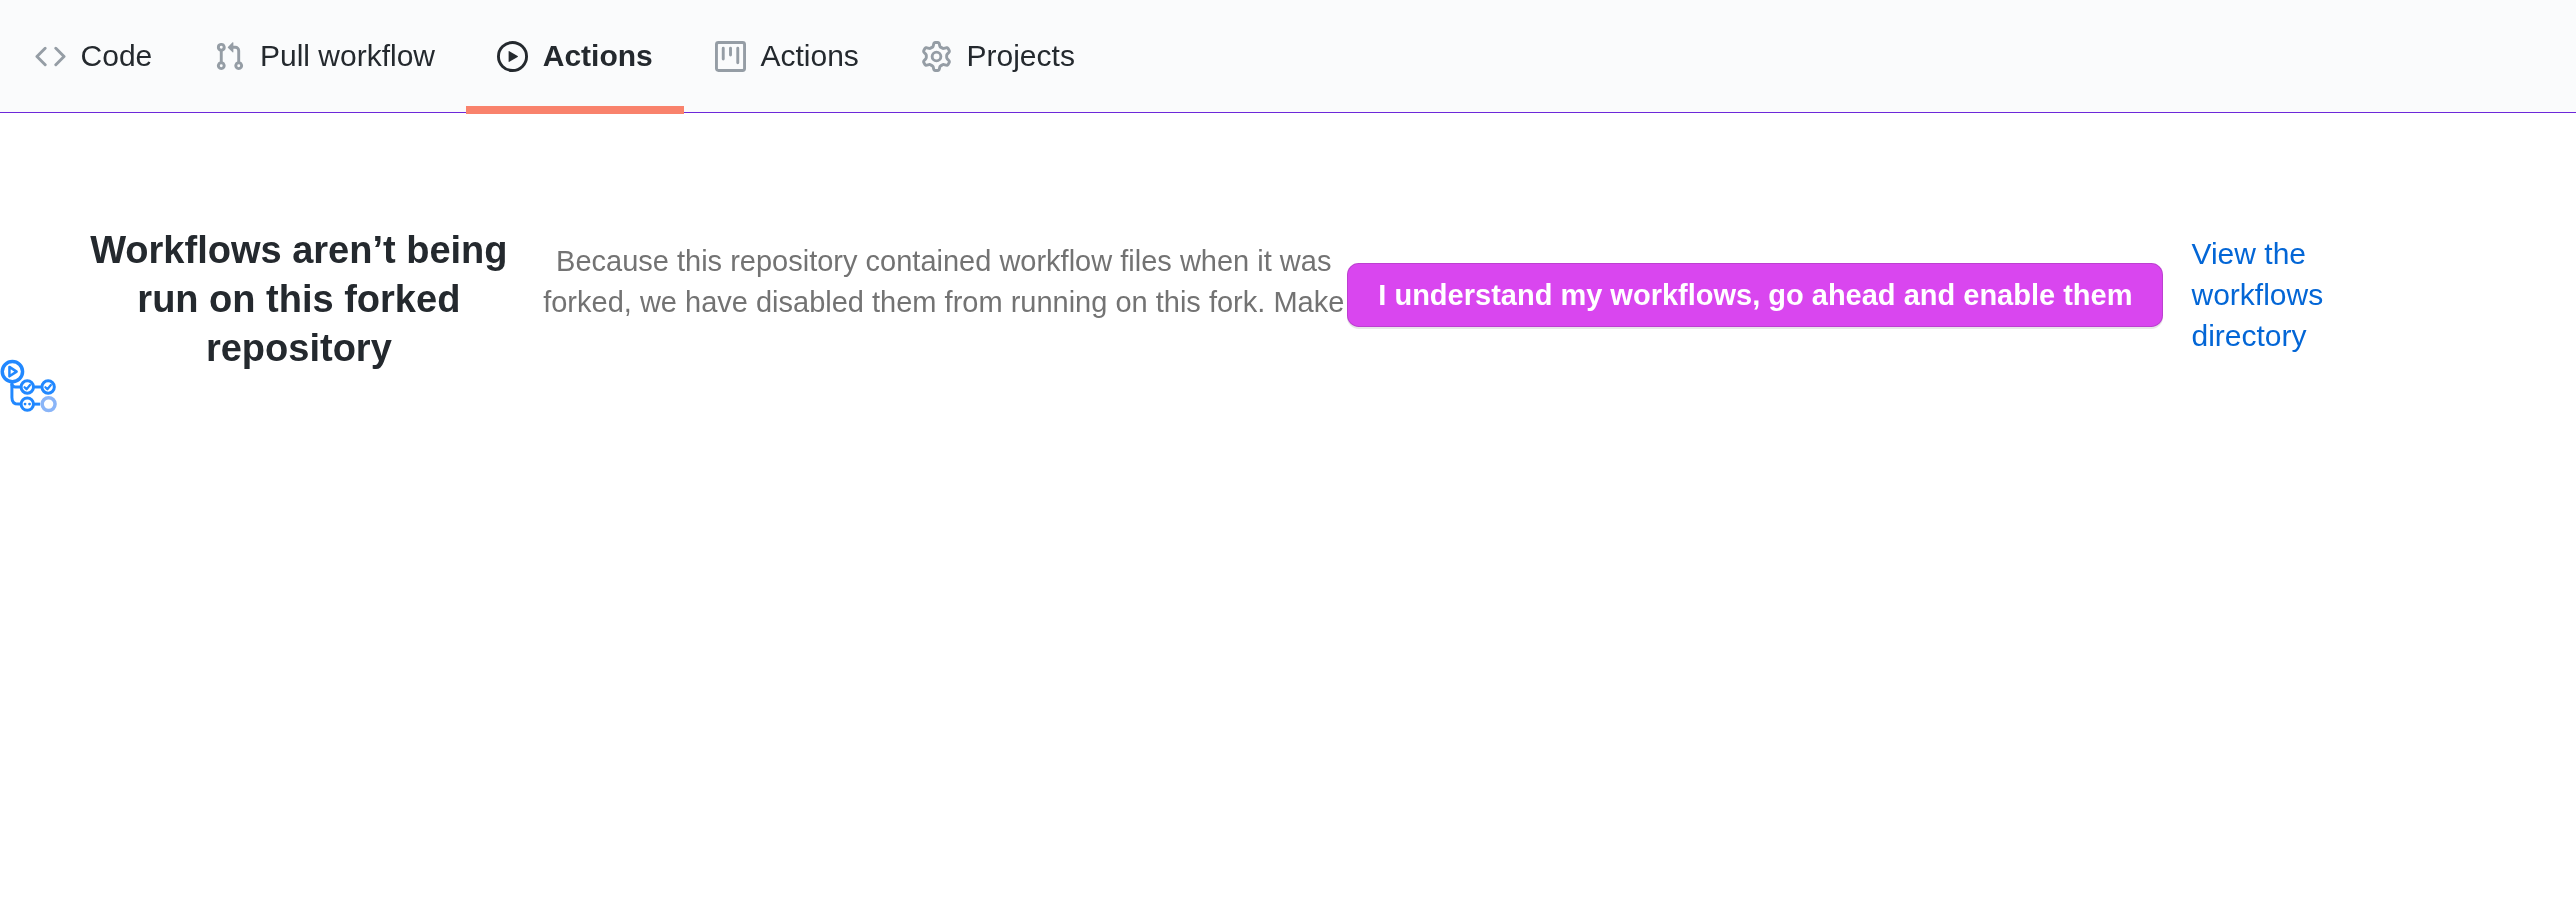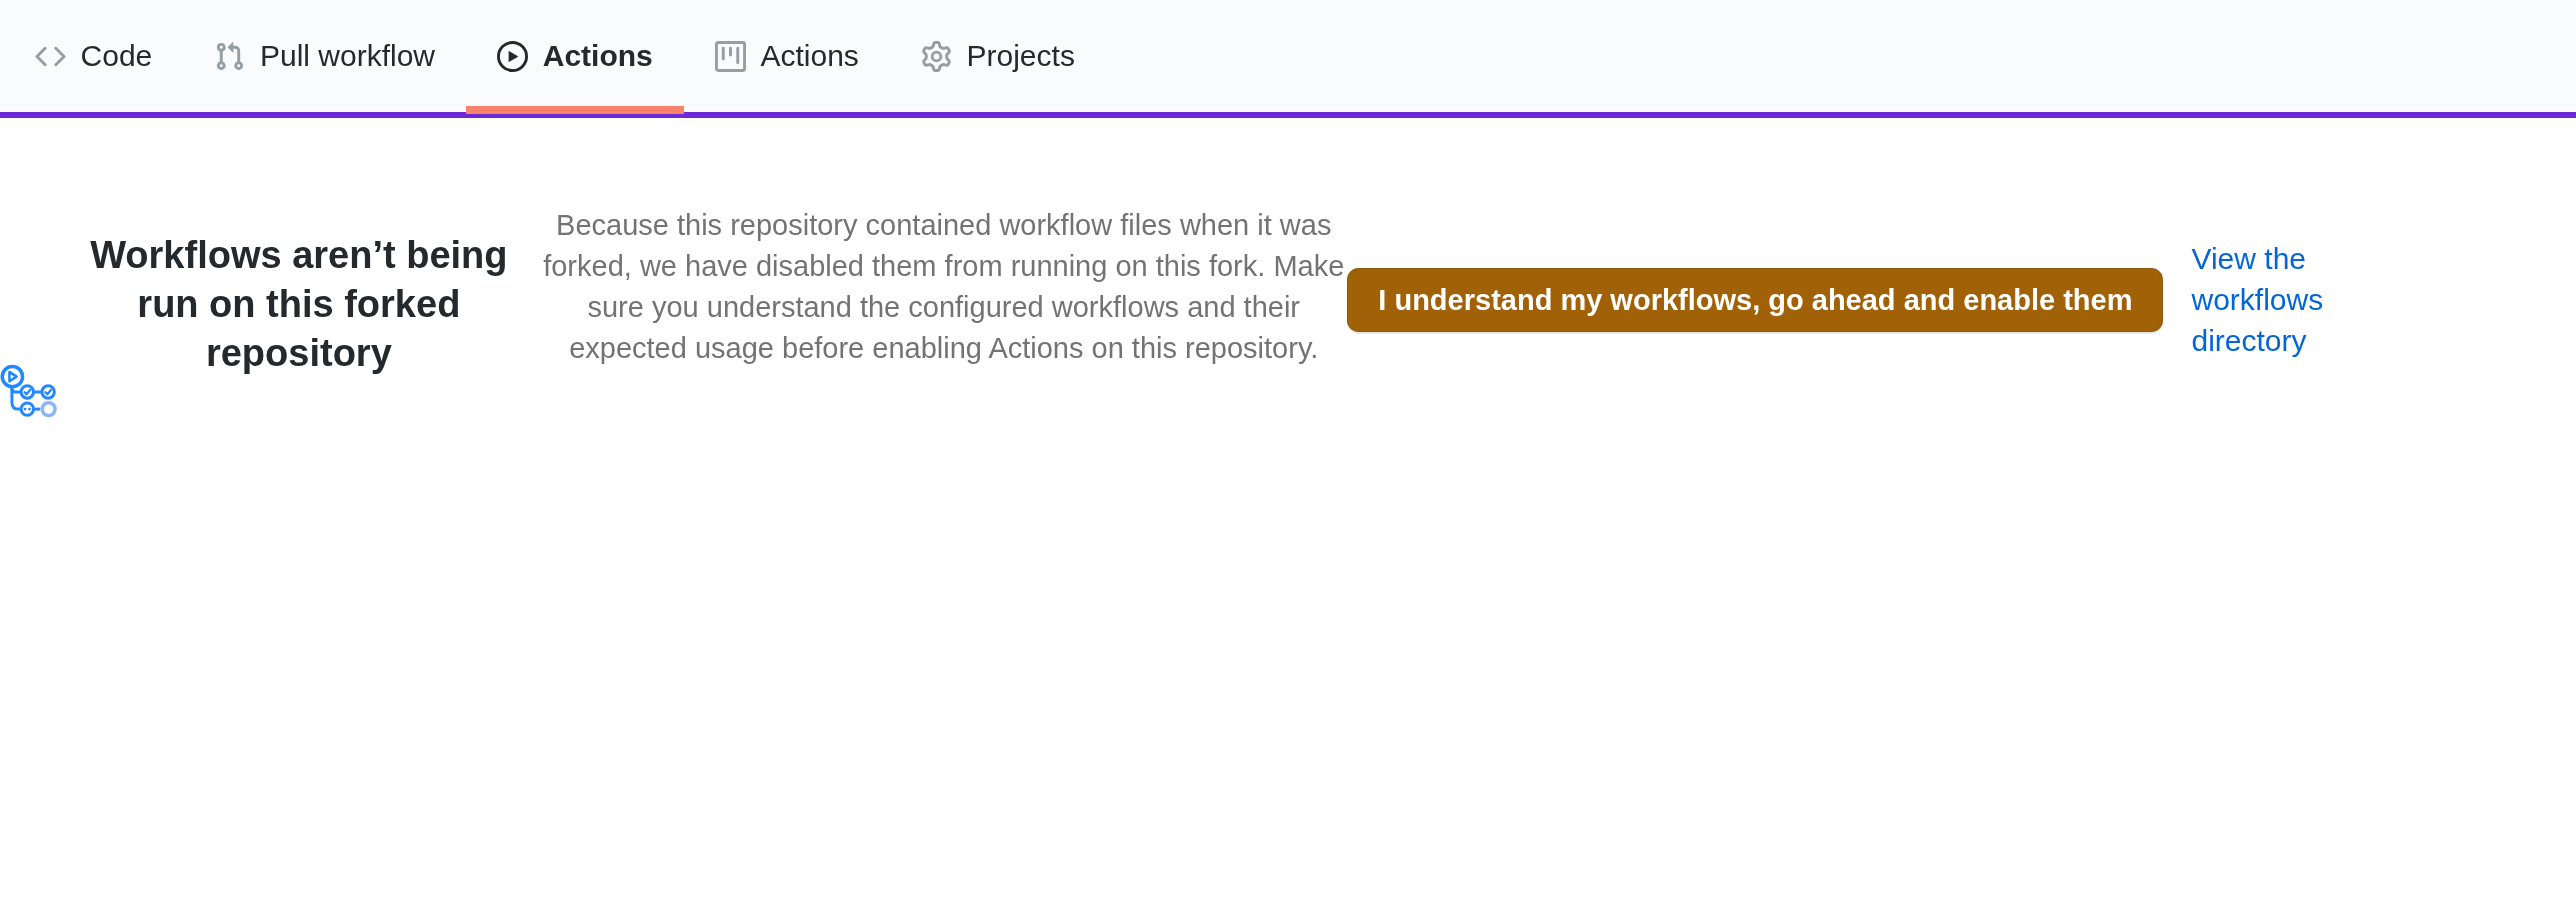--- a/index.html
+++ b/index.html
@@ -9,21 +9,21 @@
     background: #ffffff;
     font-family: "Liberation Sans", sans-serif;
     color: #24292e;
     overflow: hidden;
   }
 
   
   .repo-nav {
     height: 112px;
     background: #fafbfc;
-    border-bottom: 6px solid #6d28d9;
+    border-bottom: 1px solid #6d28d9;
     display: flex;
     align-items: stretch;
     padding-left: 3.9px;
   }
   .tab {
     position: relative;
     display: flex;
     align-items: center;
     padding: 0 31px;
     font-size: 30px;
@@ -66,21 +66,21 @@
     line-height: 41px;
     color: #737373;
     text-align: center;
   }
   .enable-btn {
     margin-top: 39px;
     height: 62px;
     padding: 0 30px;
     display: inline-flex;
     align-items: center;
-    background: #a16207;
+    background: #d946ef;
     color: #ffffff;
     font-family: inherit;
     font-size: 29px;
     font-weight: 700;
     border: 1px solid rgba(27,31,35,0.15);
     border-radius: 11.7px;
     box-shadow: 0 2px 0 rgba(27,31,35,0.10);
     cursor: pointer;
     white-space: nowrap;
   }
@@ -160,21 +160,20 @@
         <circle cx="59.5" cy="89.5" r="2.8" fill="#2188ff" stroke="none"></circle>
 
         <circle cx="98" cy="89.5" r="13" stroke="#8ab5f8" stroke-width="7"></circle>
       </g>
     </svg>
 
     <h2 class="bs-title">Workflows aren’t being run on this forked repository</h2>
 
     <p class="bs-desc">
       <span>Because this repository contained workflow files when it was forked, we have disabled them from running on this fork. Make</span><br>
-      <span>sure you understand the configured workflows and their expected usage before enabling Actions on this repository.</span>
     </p>
 
     <button class="enable-btn">I understand my workflows, go ahead and enable them</button>
 
     <a class="wf-link">View the workflows directory</a>
 
   </div>
 </main>
 
 

